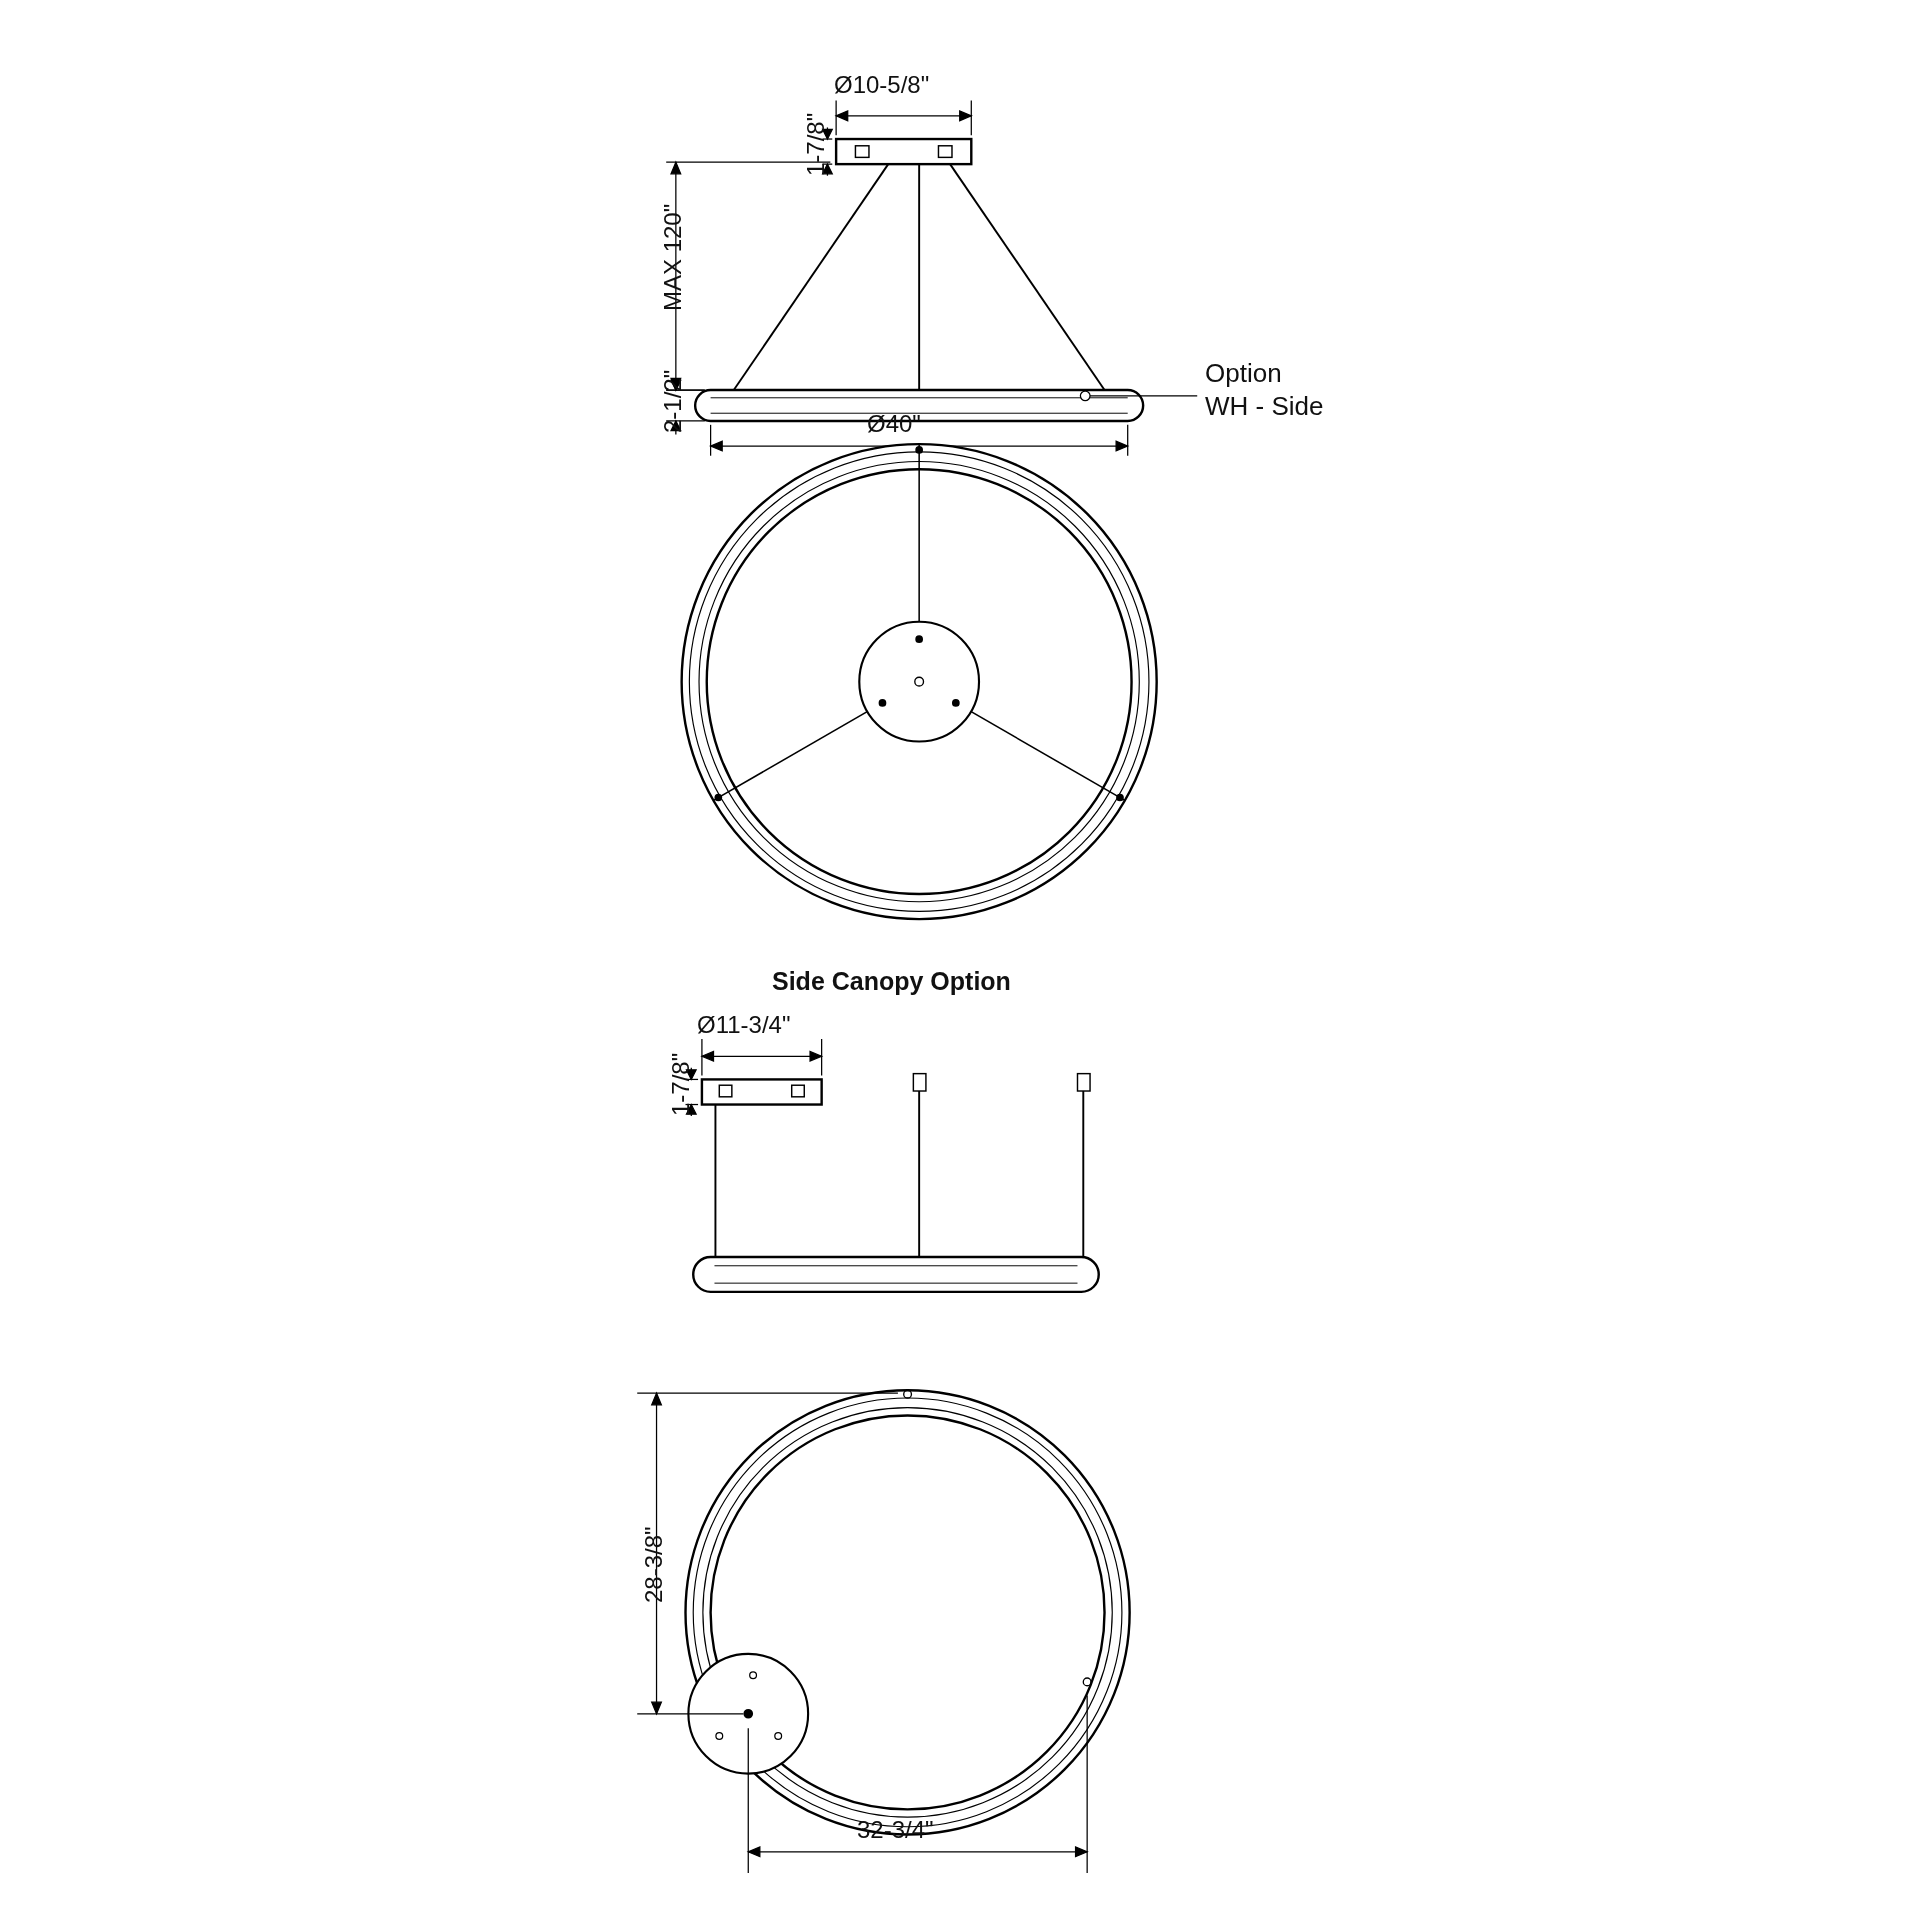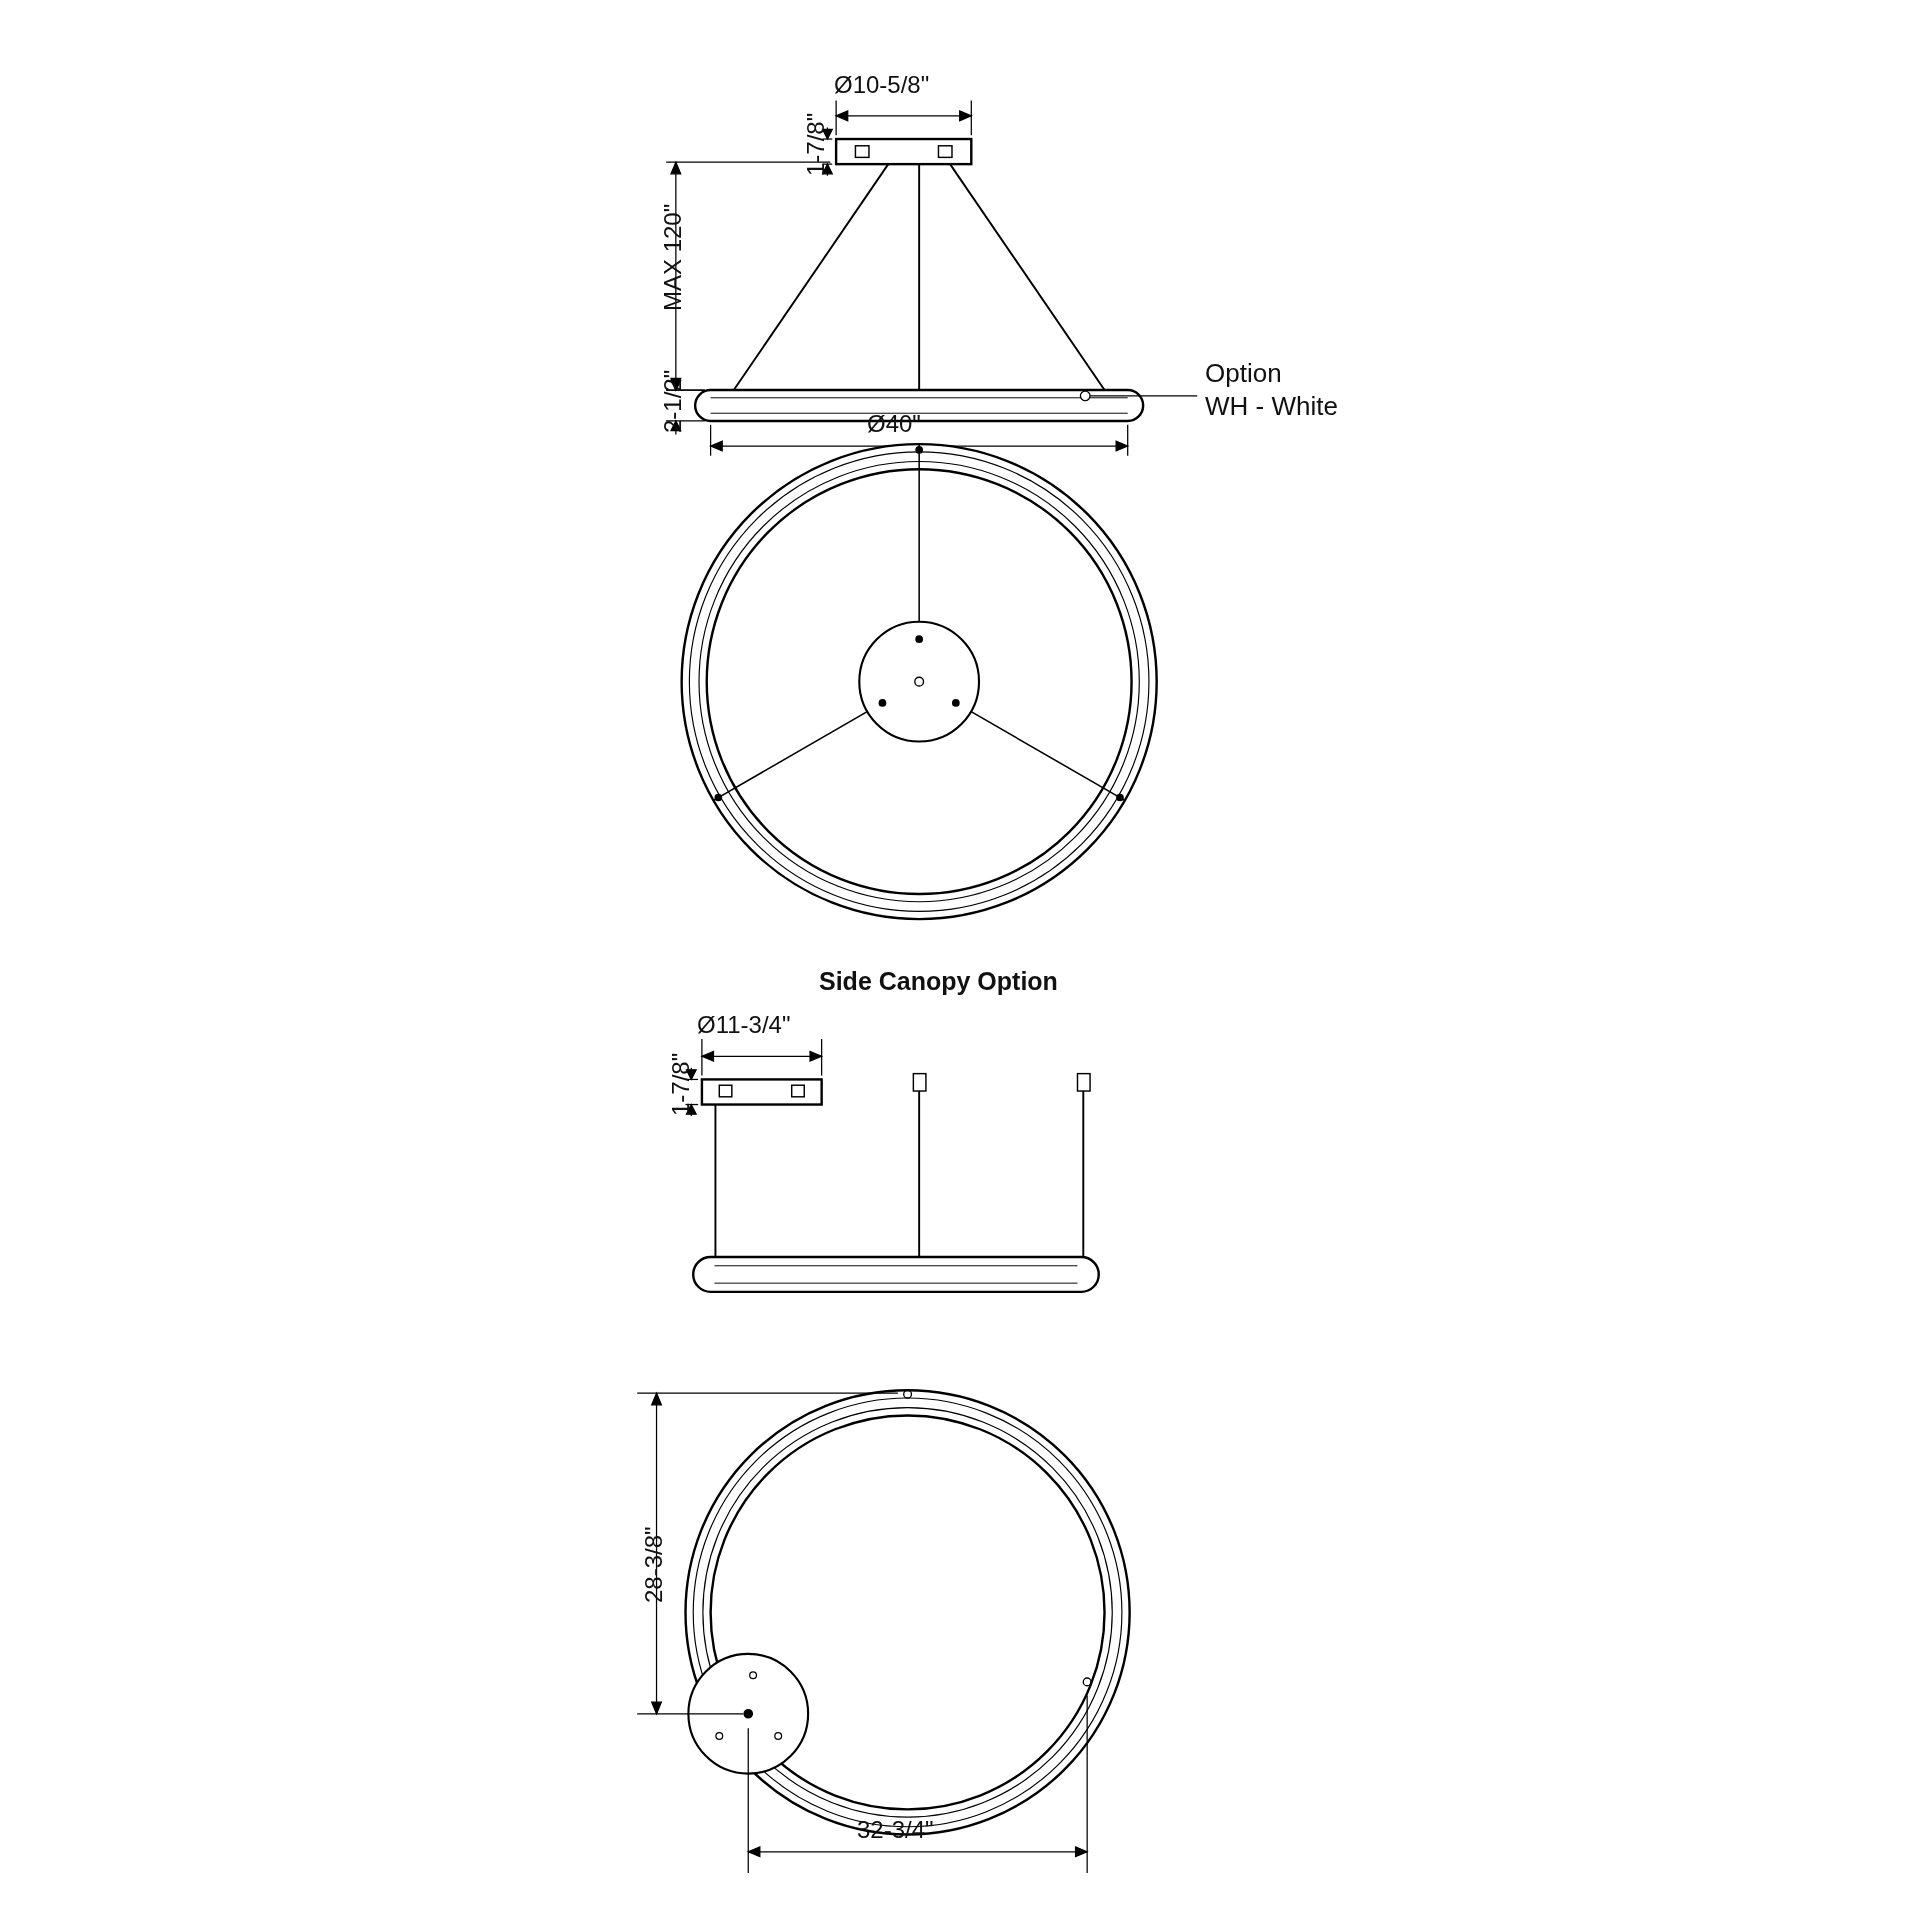--- a/index.html
+++ b/index.html
@@ -29,21 +29,21 @@
   }
   .lbl {
     position: absolute;
     font-family: "Liberation Sans", sans-serif;
     color: #111111;
     white-space: pre;
     line-height: 1.25;
   }
   .lbl-dim { font-size: 24px; }
   .lbl-finish { font-size: 26px; }
-  .lbl-title { font-size: 25px; font-weight: bold; margin-left: 47px; }
+  .lbl-title { font-size: 25px; font-weight: bold; }
   .rot90 {
     transform-origin: 0 0;
     transform: rotate(-90deg);
   }
 </style>
 </head>
 <body>
 
 <div id="sheet">
 
@@ -213,21 +213,21 @@
   <div class="lbl lbl-dim rot90" style="left: 801px; top: 176px;">1-7/8"</div>
 
   <div class="lbl lbl-dim rot90" style="left: 658px; top: 311px;">MAX 120"</div>
 
   <div class="lbl lbl-dim rot90" style="left: 658px; top: 433px;">2-1/2"</div>
 
   <div class="lbl lbl-dim" style="left: 867px; top: 409px;">Ø40"</div>
 
   <div class="lbl lbl-finish" style="left: 1205px; top: 357px;">Option</div>
 
-  <div class="lbl lbl-finish" style="left: 1205px; top: 390px;">WH - White</div>
+  <div class="lbl lbl-finish" style="left: 1205px; top: 390px;">WH - Side</div>
 
   <div class="lbl lbl-title" style="left: 772px; top: 966px;">Side Canopy Option</div>
 
   <div class="lbl lbl-dim" style="left: 697px; top: 1010px;">Ø11-3/4"</div>
 
   <div class="lbl lbl-dim rot90" style="left: 666px; top: 1116px;">1-7/8"</div>
 
   <div class="lbl lbl-dim rot90" style="left: 639px; top: 1603px;">28-3/8"</div>
 
   <div class="lbl lbl-dim" style="left: 857px; top: 1815px;">32-3/4"</div>

